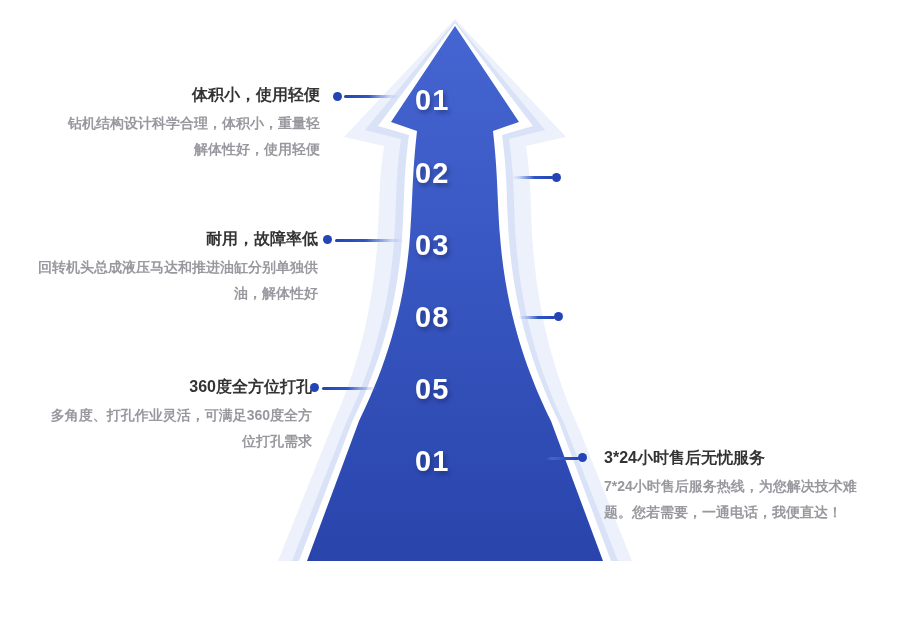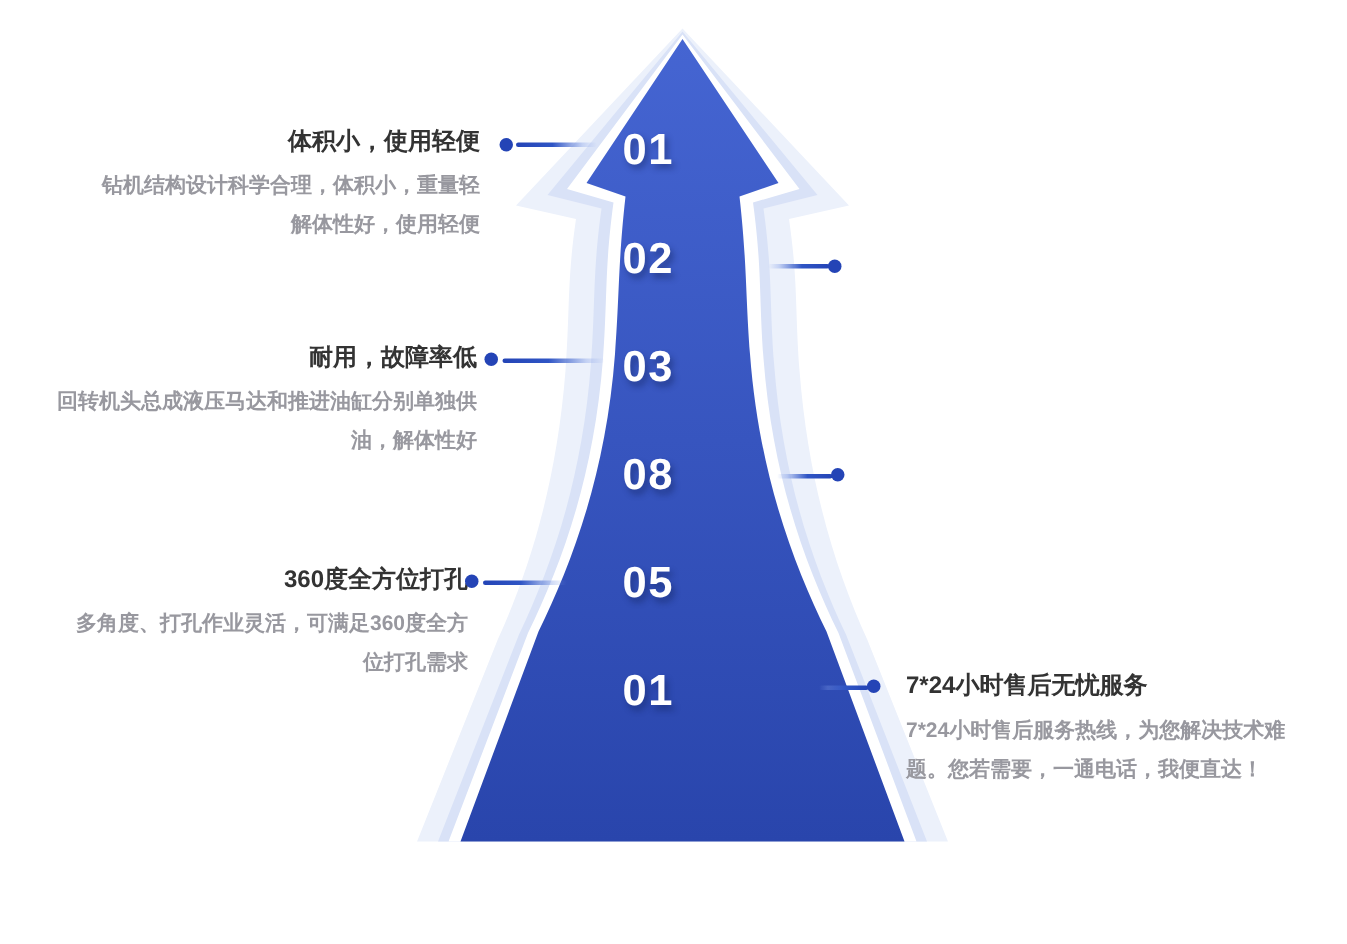--- a/index.html
+++ b/index.html
@@ -76,18 +76,18 @@
     <div class="f-title">360度全方位打孔</div>
     <div class="f-desc">多角度、打孔作业灵活，可满足360度全方
 位打孔需求</div>
   </div>
   <span class="dot" style="left:310px;top:383px"></span>
   <span class="line ltr" style="left:322px;top:387px;width:56px"></span>
 
   <span class="line rtl" style="left:546px;top:457px;width:33px"></span>
   <span class="dot" style="left:578px;top:453px"></span>
   <div class="feature right" style="top:447px;left:604px;width:290px">
-    <div class="f-title">7*24小时售后无忧服务</div>
+    <div class="f-title">3*24小时售后无忧服务</div>
     <div class="f-desc">7*24小时售后服务热线，为您解决技术难
 题。您若需要，一通电话，我便直达！</div>
   </div>
 
 </div>
 
 </body></html>

